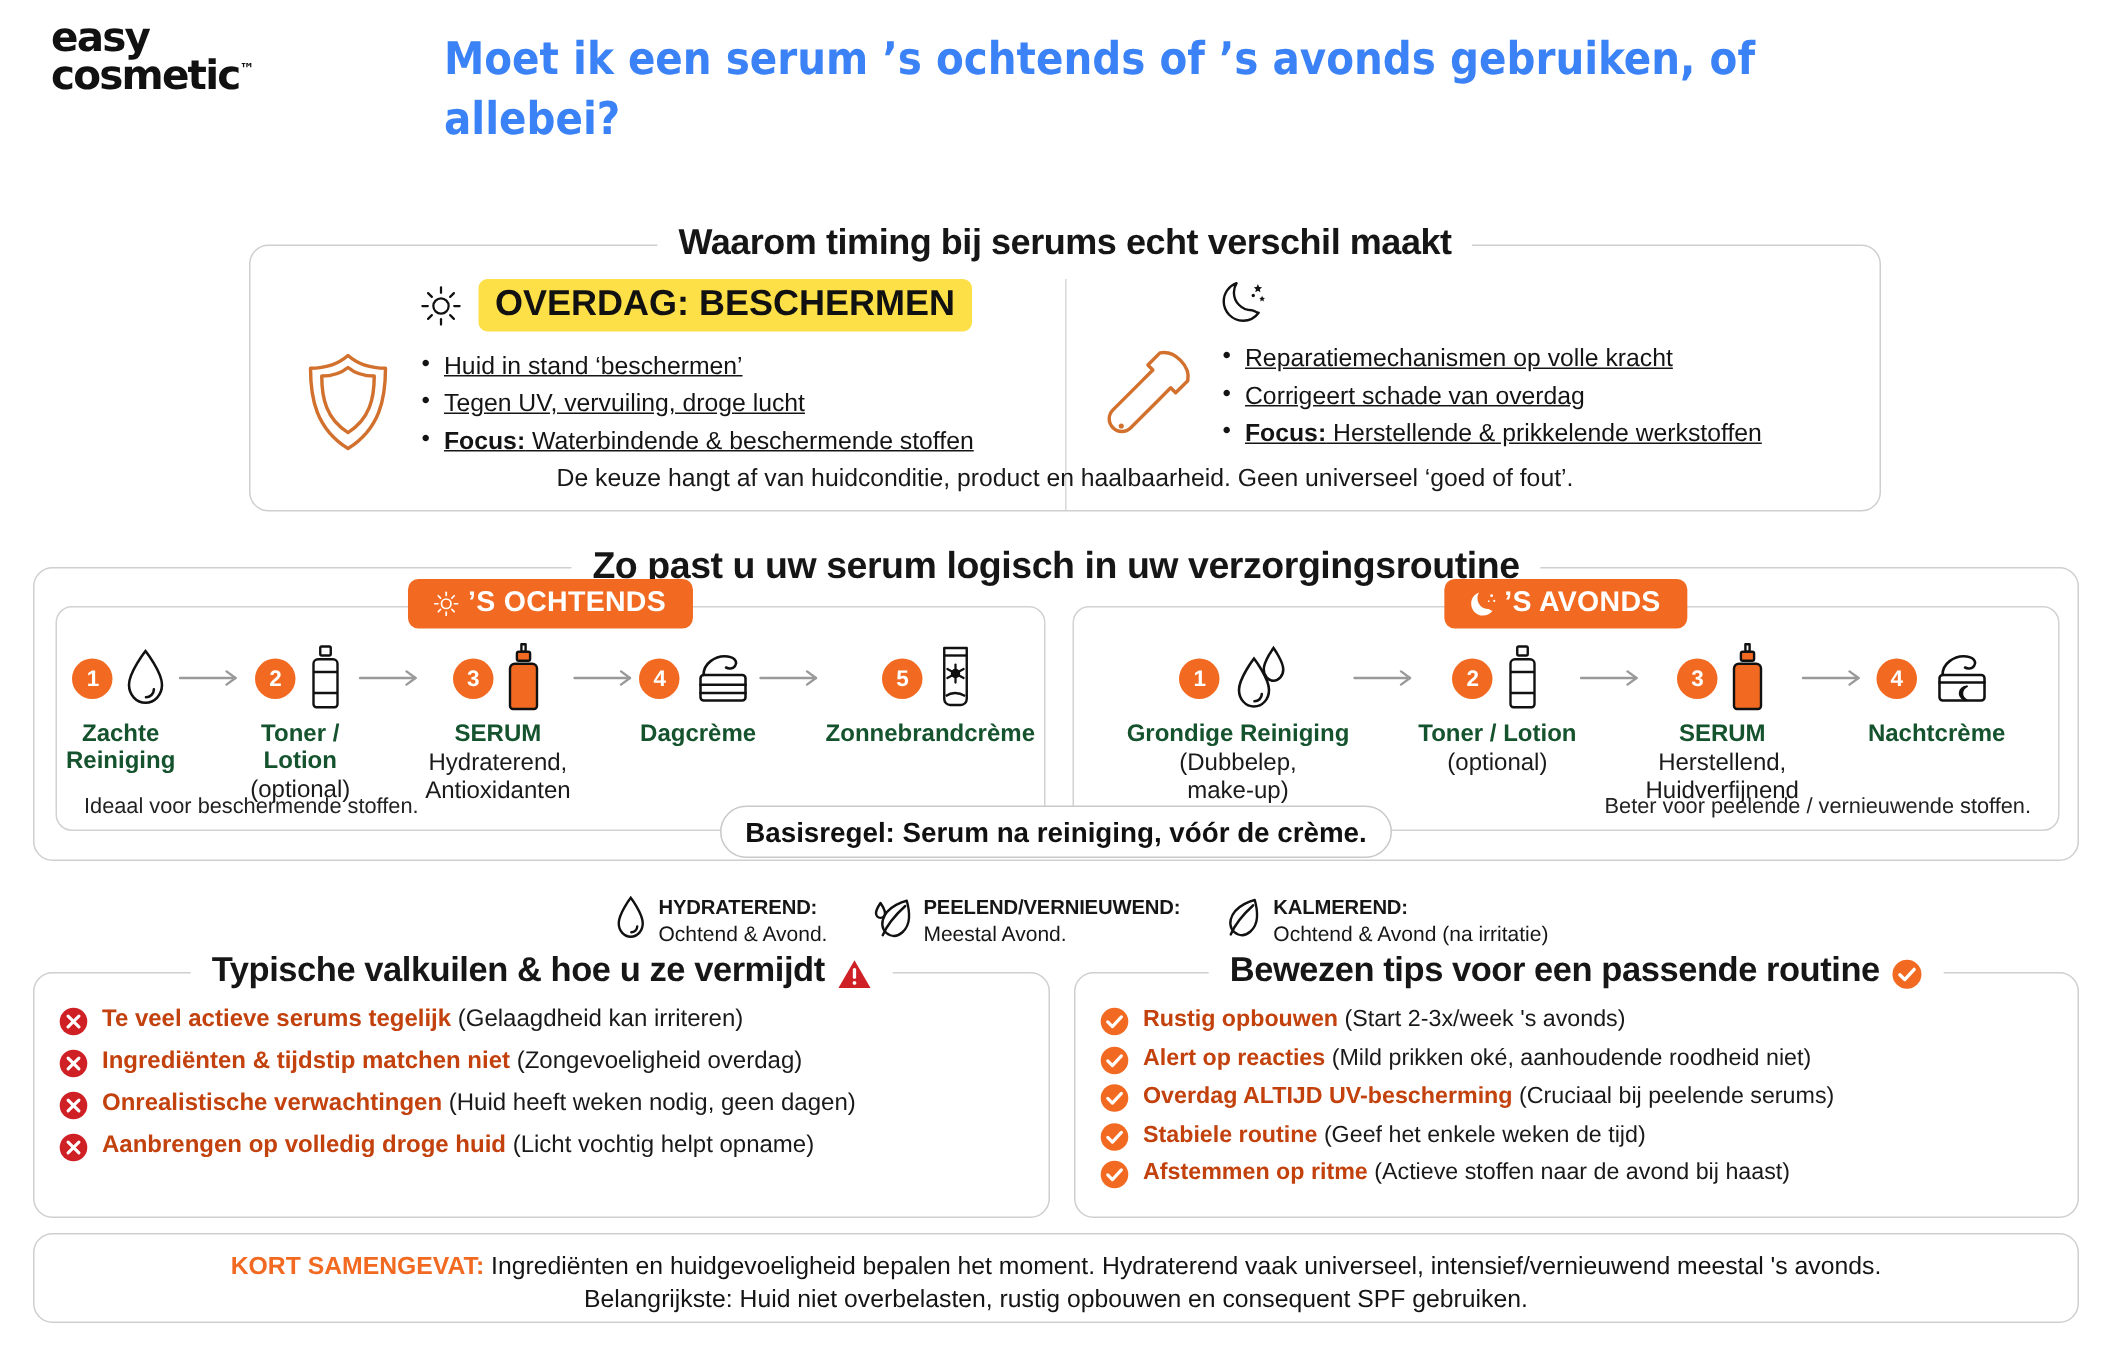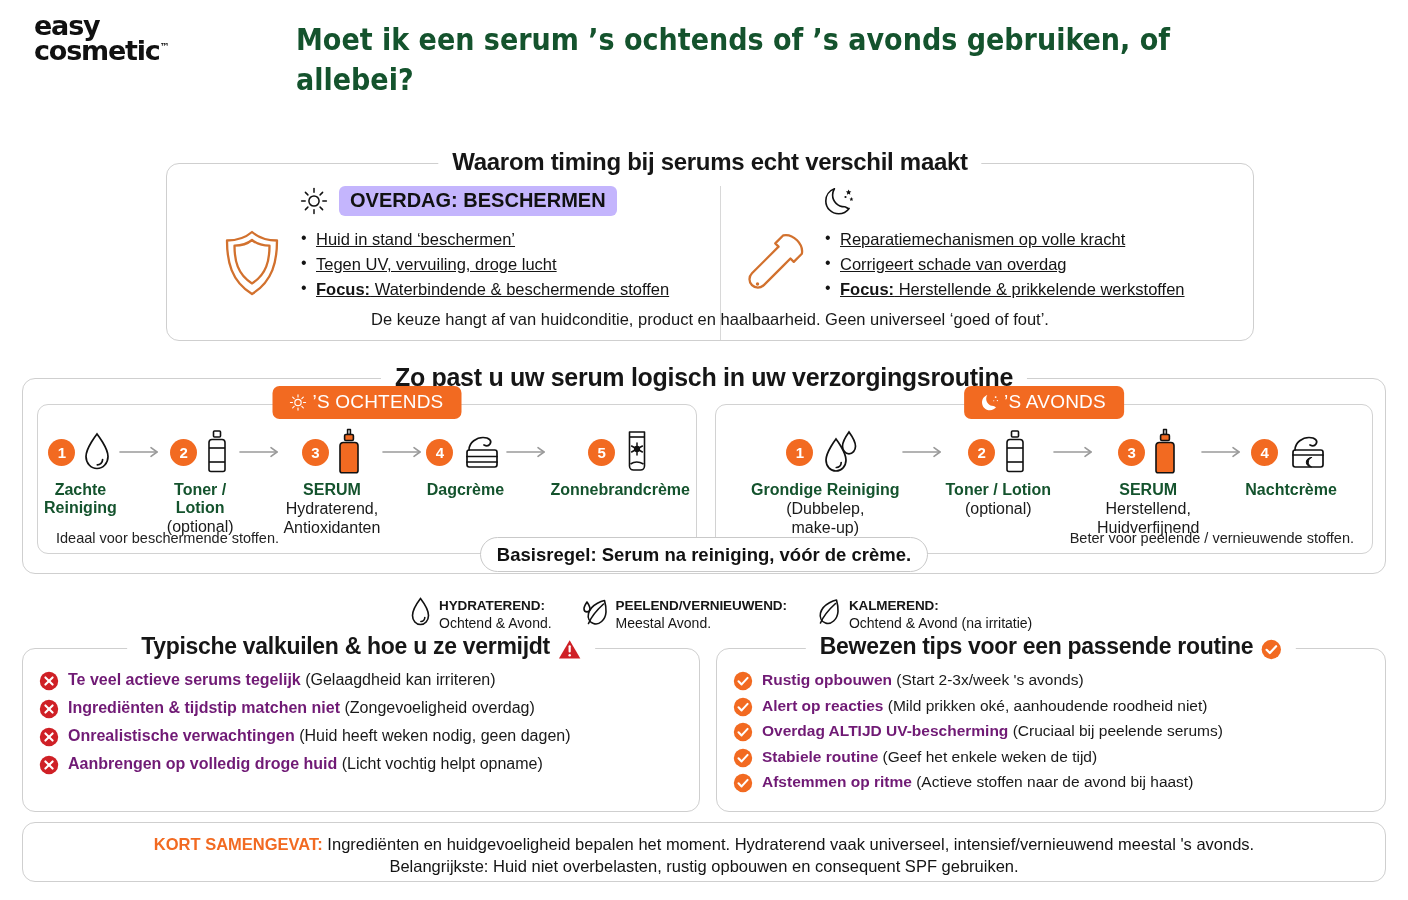--- a/index.html
+++ b/index.html
@@ -19,48 +19,48 @@
     font-family: "DejaVu Sans", sans-serif;
     font-weight: bold; color: #111; line-height: 0.92;
     letter-spacing: -1.2px;
   }
   .logo-l1 { font-size: 27px; }
   .logo-l2 { font-size: 27px; position: relative; }
   .logo-tm { font-size: 10px; vertical-align: super; letter-spacing: 0; }
   .page-title {
     position: absolute; left: 296px; top: 20px; width: 920px;
     font-family: "DejaVu Sans Condensed", "Liberation Sans Narrow", "Liberation Sans", sans-serif;
-    font-size: 30px; font-weight: bold; line-height: 1.32; color: #14532d;
+    font-size: 30px; font-weight: bold; line-height: 1.32; color: #3b82f6;
   }
 
   
   .panel {
     position: absolute;
     border: 1.6px solid #cfcfcf;
     border-radius: 13px;
     background: #fff;
   }
   .panel-title {
     position: absolute; top: -15px;
     background: #fff; padding: 0 14px;
     font-size: 23px; font-weight: bold; white-space: nowrap;
     font-family: "Liberation Sans", sans-serif;
     letter-spacing: -0.3px;
   }
 
   
-  #box-timing { left: 166px; top: 163px; width: 1088px; height: 178px; padding-left: 20px; }
+  #box-timing { left: 166px; top: 163px; width: 1088px; height: 178px; }
   #box-timing .panel-title { left: 50%; transform: translateX(-50%); font-size: 24px; top: -16px; }
   .timing-cols { display: flex; height: 100%; padding: 22px 10px 0 10px; }
   .tcol { width: 50%; position: relative; padding: 0 16px; }
   .tcol.right { border-left: 1.5px solid #d8d8d8; }
   .tc-head { display: flex; align-items: center; gap: 10px; padding-left: 86px; }
   .tc-badge {
-    background: #c4b5fd; border-radius: 6px; padding: 3px 11px 4px 11px;
-    font-size: 20px; font-weight: bold; color: #111; letter-spacing: 0px;
+    background: #fde047; border-radius: 6px; padding: 3px 11px 4px 11px;
+    font-size: 24px; font-weight: bold; color: #111; letter-spacing: 0px;
     white-space: nowrap;
   }
   .tc-body { display: flex; gap: 10px; margin-top: 9px; }
   .tc-pic { width: 78px; flex: 0 0 78px; display: flex; align-items: center; justify-content: center; }
   .tc-list { list-style: none; padding-top: 2px; text-decoration: underline; }
   .tc-list li {
     font-size: 16.5px; line-height: 1.51; color: #141414;
     position: relative; padding-left: 15px; white-space: nowrap;
   }
   .tc-list li::before {
@@ -80,21 +80,21 @@
   .sub-panel {
     position: absolute; top: 25px; height: 150px;
     border: 1.5px solid #d2d2d2; border-radius: 11px; background: #fff;
   }
   #sub-morning { left: 14px; width: 660px; }
   #sub-evening { left: 692px; width: 658px; }
 
   .sub-tab {
     position: absolute; top: -19px; left: 50%; transform: translateX(-50%);
     background: #F26A21; color: #fff; border-radius: 7px;
-    padding: 5px 18px 6px 16px; font-size: 19px; font-weight: normal;
+    padding: 5px 18px 6px 16px; font-size: 19px; font-weight: bold;
     white-space: nowrap; display: flex; align-items: center; gap: 5px;
     letter-spacing: 0.2px;
   }
 
   .steps { display: flex; align-items: flex-start; justify-content: center; padding: 22px 6px 0 6px; }
   .step { display: flex; flex-direction: column; align-items: center; }
   .step-top { display: flex; align-items: center; gap: 7px; height: 50px; }
   .num {
     width: 27px; height: 27px; border-radius: 50%; background: #F26A21;
     color: #fff; font-size: 15px; font-weight: bold;
@@ -140,21 +140,21 @@
     left: 50%; transform: translateX(-50%); font-size: 23px; top: -16px;
     display: flex; align-items: flex-end; gap: 8px;
   }
   .bullet-list { list-style: none; padding: 22px 16px 0 16px; }
   .bullet-list li {
     display: flex; align-items: baseline; gap: 9px;
     font-size: 16px; line-height: 1.1; margin-bottom: 8px; white-space: nowrap;
   }
   #box-tips .bullet-list li { margin-bottom: 5.5px; font-size: 15.5px; }
   .b-ico { flex: 0 0 20px; align-self: center; }
-  .b-strong { font-weight: bold; color: #701a75; }
+  .b-strong { font-weight: bold; color: #c2410c; }
   .b-rest { font-weight: normal; color: #191919; }
 
   
   #box-summary { left: 22px; top: 822px; width: 1364px; height: 60px; }
   .sum-text {
     padding: 10px 20px 0 20px; text-align: center;
     font-size: 16.5px; line-height: 1.35; color: #141414;
   }
   .sum-kw { color: #F26A21; font-weight: bold; }
   .sum-l2 { display: block; }

